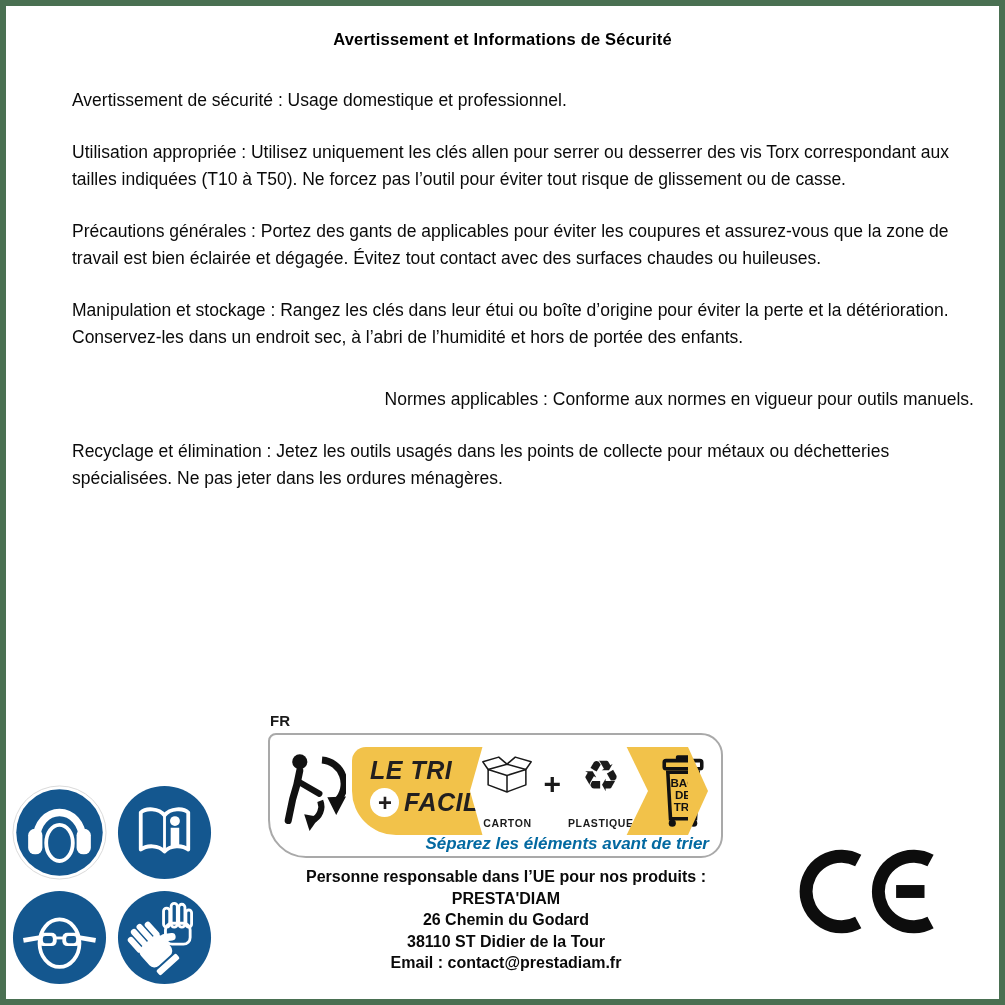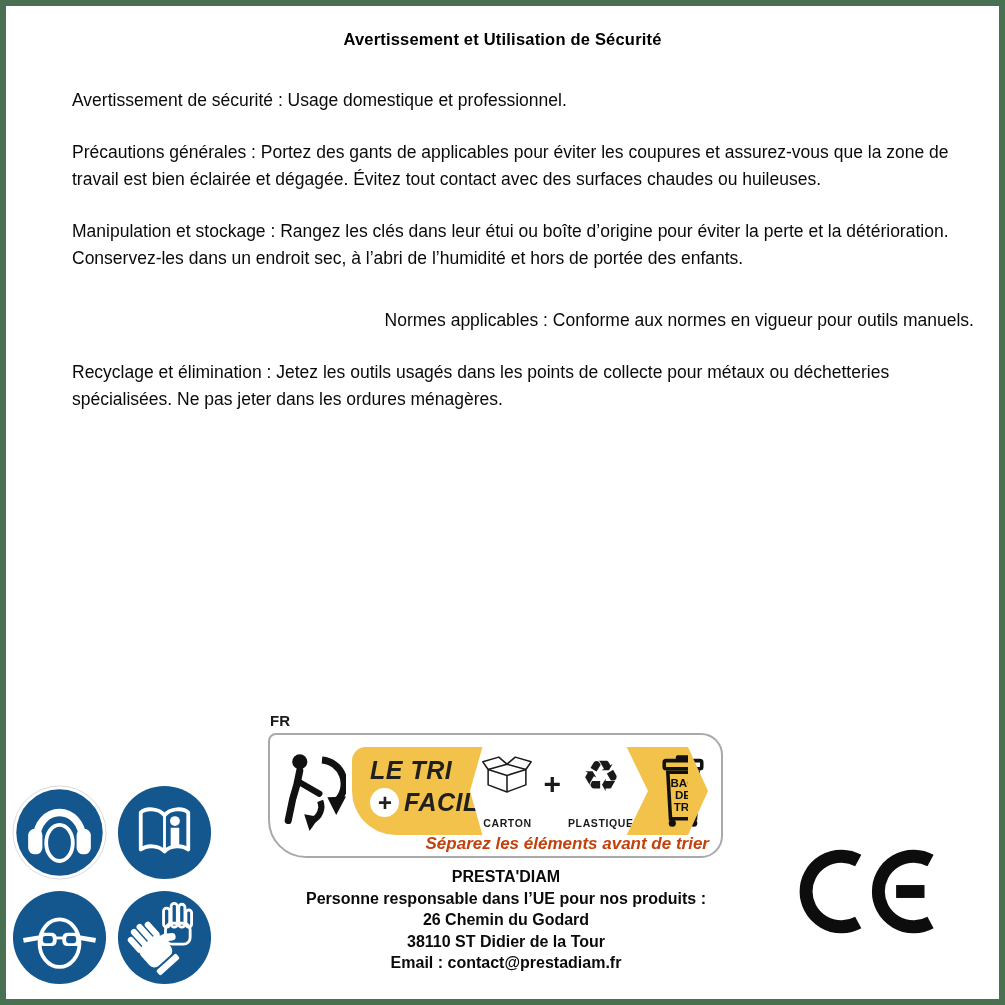--- a/index.html
+++ b/index.html
@@ -62,42 +62,43 @@
     padding:0 16px 0 10px;
   }
   .mat{ display:flex; flex-direction:column; align-items:center; }
   .mat .mat-label{ font-size:10.5px; font-weight:bold; letter-spacing:.6px; color:#1a1a1a; margin-top:18px; }
   .carton-svg{ width:58px; height:46px; display:block; }
   .recycle-glyph{ font-family:"DejaVu Sans",sans-serif; font-size:43px; line-height:46px; color:#1a1a1a; }
   .plus-sep{ font-size:30px; font-weight:800; color:#1a1a1a; padding-bottom:14px; }
   .bin{ position:absolute; left:306px; top:5px; width:50px; height:78px; }
   .sort-caption{
     position:absolute; right:12px; top:99px;
-    font-size:17px; font-weight:bold; font-style:italic; color:#c2410c;
+    font-size:17px; font-weight:bold; font-style:italic; color:#0369a1;
   }
 
   
   .responsible{
     position:absolute; left:240px; top:860px; width:520px;
     text-align:center; font-weight:bold; color:#0a0a0a;
   }
   .responsible div{ font-size:16px; line-height:21.5px; }
 
   
   .ce{ position:absolute; left:792px; top:836px; width:142px; height:99px; }
 </style>
 <title>Avertissement et Informations de Sécurité</title></head>
 <body>
 
 <div class="page">
 
-  <div class="title">Avertissement et Utilisation de Sécurité</div>
+  <div class="title">Avertissement et Informations de Sécurité</div>
 
   <div class="body-text">
     <p>Avertissement de sécurité : Usage domestique et professionnel.</p>
+    <p>Utilisation appropriée : Utilisez uniquement les clés allen pour serrer ou desserrer des vis Torx correspondant aux tailles indiquées (T10 à T50). Ne forcez pas l’outil pour éviter tout risque de glissement ou de casse.</p>
     <p>Précautions générales : Portez des gants de applicables pour éviter les coupures et assurez-vous que la zone de travail est bien éclairée et dégagée. Évitez tout contact avec des surfaces chaudes ou huileuses.</p>
     <p>Manipulation et stockage : Rangez les clés dans leur étui ou boîte d’origine pour éviter la perte et la détérioration. Conservez-les dans un endroit sec, à l’abri de l’humidité et hors de portée des enfants.</p>
     <p class="extra-gap">Normes applicables : Conforme aux normes en vigueur pour outils manuels.</p>
     <p>Recyclage et élimination : Jetez les outils usagés dans les points de collecte pour métaux ou déchetteries spécialisées. Ne pas jeter dans les ordures ménagères.</p>
   </div>
 
   <div class="icons-grid">
     <svg viewBox="0 0 100 100">
       <circle cx="50" cy="50" r="49" fill="#fff" stroke="#d8d8d8" stroke-width="1"></circle>
       <circle cx="50" cy="50" r="45.5" fill="#14578f"></circle>
@@ -196,22 +197,22 @@
         <text x="28" y="37" text-anchor="middle" font-size="13" font-weight="bold" fill="#111" font-family="Liberation Sans, sans-serif">BAC</text>
         <text x="28" y="50" text-anchor="middle" font-size="13" font-weight="bold" fill="#111" font-family="Liberation Sans, sans-serif">DE</text>
         <text x="28" y="63" text-anchor="middle" font-size="13" font-weight="bold" fill="#111" font-family="Liberation Sans, sans-serif">TRI</text>
       </svg>
     </div>
 
     <div class="sort-caption">Séparez les éléments avant de trier</div>
   </div>
 
   <div class="responsible">
+    <div>Personne responsable dans l’UE pour nos produits :</div>
     <div>PRESTA'DIAM</div>
-    <div>Personne responsable dans l’UE pour nos produits :</div>
     <div>26 Chemin du Godard</div>
     <div>38110 ST Didier de la Tour</div>
     <div>Email : contact@prestadiam.fr</div>
   </div>
 
   <svg class="ce" viewBox="0 0 165 100">
     <path d="M70,14 A41,41 0 1 0 70,86" fill="none" stroke="#0d0d0d" stroke-width="15"></path>
     <path d="M154,14 A41,41 0 1 0 154,86" fill="none" stroke="#0d0d0d" stroke-width="15"></path>
     <line x1="114" y1="50" x2="147" y2="50" stroke="#0d0d0d" stroke-width="15"></line>
   </svg>

